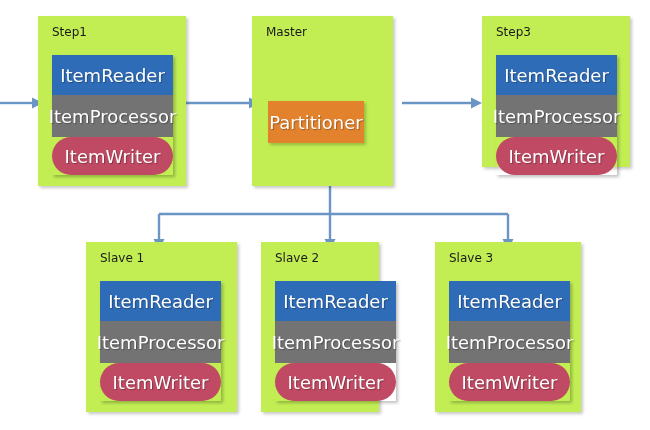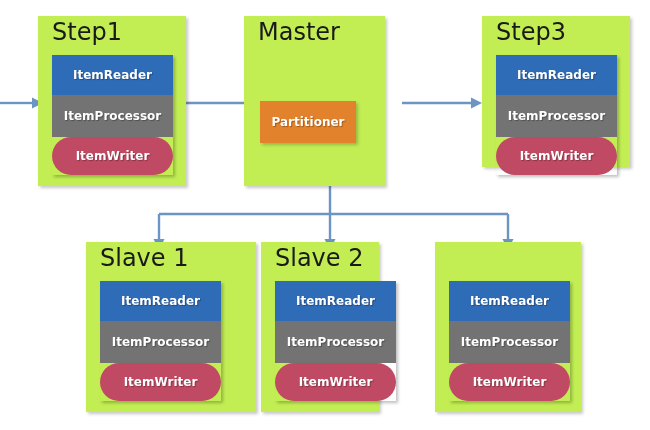--- a/index.html
+++ b/index.html
@@ -26,40 +26,39 @@
   .panel {
     position: absolute;
     background: #c2ee54;
     box-shadow: 2px 2px 3px rgba(0,0,0,0.22);
     box-sizing: border-box;
   }
   .panel-title {
     position: absolute;
     left: 14px;
     top: 4px;
-    font-size: 24px;
+    font-size: 12px;
     line-height: 24px;
     color: #1a1a1a;
     font-weight: 400;
     letter-spacing: 0px;
     white-space: nowrap;
   }
 
   
   .block {
     position: absolute;
     display: flex;
     align-items: center;
     justify-content: center;
     color: #ffffff;
-    font-size: 12px;
+    font-size: 18px;
     line-height: 13px;
     text-shadow: 1px 1px 1px rgba(0,0,0,0.30);
     box-sizing: border-box;
-    font-weight: bold;
   }
   .block.reader    { background: #2f6cb7; }
   .block.processor { background: #737373; }
   .block.writer    { background: #c04a63; border-radius: 19px; }
   .block.partitioner {
     background: #e2822c;
     box-shadow: 2px 2px 3px rgba(0,0,0,0.22);
   }
   .stack {
     position: absolute;
@@ -124,53 +123,54 @@
 
   <div class="panel" style="left:38px; top:16px; width:148px; height:170px;">
     <div class="panel-title">Step1</div>
     <div class="stack" style="left:14px; top:39px; width:121px; height:120px;">
       <div class="block reader" style="left:0; top:0; width:121px; height:40px;">ItemReader</div>
       <div class="block processor" style="left:0; top:40px; width:121px; height:42px;">ItemProcessor</div>
       <div class="block writer" style="left:0; top:82px; width:121px; height:38px;">ItemWriter</div>
     </div>
   </div>
 
-  <div class="panel" style="left:244px; top:16px; width:141px; height:170px;">
+  <div class="panel" style="left:252px; top:16px; width:141px; height:170px;">
     <div class="panel-title">Master</div>
     <div class="block partitioner" style="left:16px; top:85px; width:96px; height:42px;">Partitioner</div>
   </div>
 
   <div class="panel" style="left:482px; top:16px; width:148px; height:151px;">
     <div class="panel-title">Step3</div>
     <div class="stack" style="left:14px; top:39px; width:121px; height:120px;">
       <div class="block reader" style="left:0; top:0; width:121px; height:40px;">ItemReader</div>
       <div class="block processor" style="left:0; top:40px; width:121px; height:42px;">ItemProcessor</div>
       <div class="block writer" style="left:0; top:82px; width:121px; height:38px;">ItemWriter</div>
     </div>
   </div>
 
-  <div class="panel" style="left:86px; top:242px; width:170px; height:170px;">
+  <div class="panel" style="left:86px; top:242px; width:151px; height:170px;">
     <div class="panel-title">Slave 1</div>
     <div class="stack" style="left:14px; top:39px; width:121px; height:120px;">
       <div class="block reader" style="left:0; top:0; width:121px; height:40px;">ItemReader</div>
       <div class="block processor" style="left:0; top:40px; width:121px; height:42px;">ItemProcessor</div>
       <div class="block writer" style="left:0; top:82px; width:121px; height:38px;">ItemWriter</div>
     </div>
   </div>
 
   <div class="panel" style="left:261px; top:242px; width:118px; height:170px;">
     <div class="panel-title">Slave 2</div>
     <div class="stack" style="left:14px; top:39px; width:121px; height:120px;">
       <div class="block reader" style="left:0; top:0; width:121px; height:40px;">ItemReader</div>
       <div class="block processor" style="left:0; top:40px; width:121px; height:42px;">ItemProcessor</div>
       <div class="block writer" style="left:0; top:82px; width:121px; height:38px;">ItemWriter</div>
     </div>
   </div>
 
   <div class="panel" style="left:435px; top:242px; width:146px; height:170px;">
+    <div class="panel-title">Slave 3</div>
     <div class="stack" style="left:14px; top:39px; width:121px; height:120px;">
       <div class="block reader" style="left:0; top:0; width:121px; height:40px;">ItemReader</div>
       <div class="block processor" style="left:0; top:40px; width:121px; height:42px;">ItemProcessor</div>
       <div class="block writer" style="left:0; top:82px; width:121px; height:38px;">ItemWriter</div>
     </div>
   </div>
 
 </div>
 
 </body></html>

